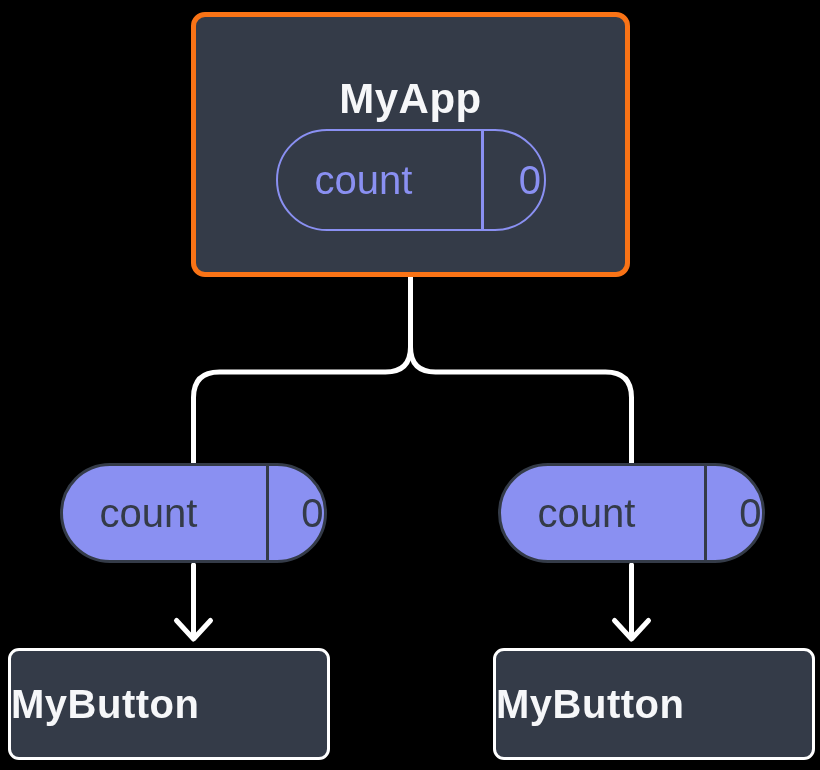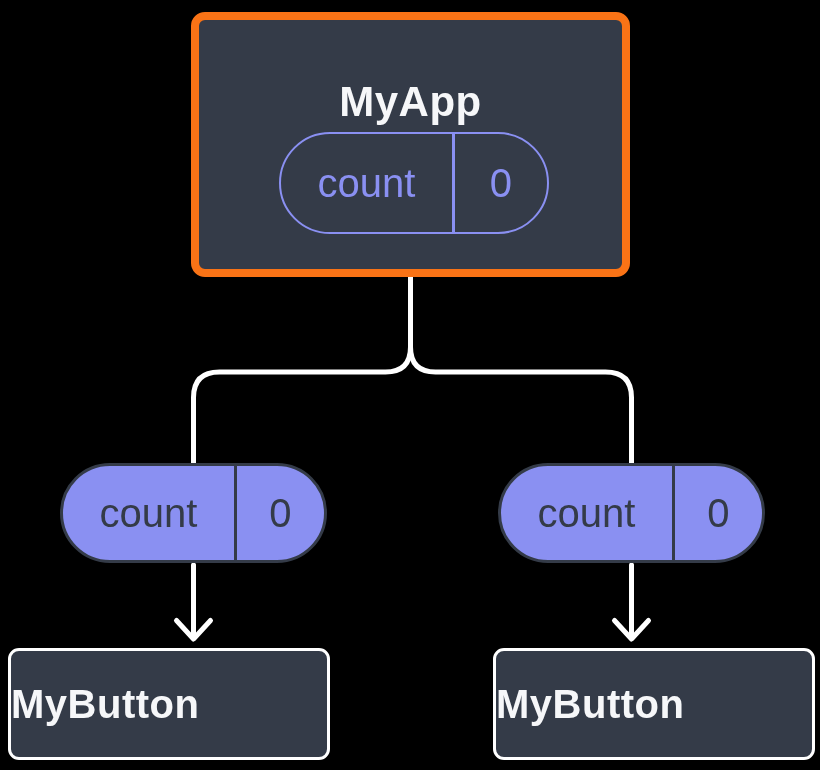--- a/index.html
+++ b/index.html
@@ -22,21 +22,21 @@
   
   .node {
     position: absolute;
     background: #343b48;
     box-sizing: border-box;
     color: #f6f7f9;
   }
   .node-root {
     left: 191px; top: 12px;
     width: 439px; height: 265px;
-    border: 8px solid #f97316;
+    border: 5px solid #f97316;
     border-radius: 14px;
   }
   .node-root .node-title {
     position: absolute;
     left: 0; top: 58px; width: 100%;
     text-align: center;
     font-size: 42px; font-weight: 600;
     letter-spacing: 0.5px;
     color: #f6f7f9;
   }
@@ -49,21 +49,21 @@
     letter-spacing: 0.5px;
   }
   .node-child.left  { left: 8px;   top: 648px; }
   .node-child.right { left: 493px; top: 648px; }
 
   
   .pill {
     box-sizing: border-box;
     display: flex; align-items: stretch;
     border-radius: 52px;
-    font-size: 40px; font-weight: 400;
+    font-size: 40px; font-weight: 400; gap: 32px;
   }
   .pill .cell {
     display: flex; align-items: center; justify-content: center;
   }
   .pill .cell.name { width: 171px; }
   .pill .cell.value { flex: 1; }
   .pill .divider { width: 2.5px; }
 
   .pill-outline {
     position: absolute;

